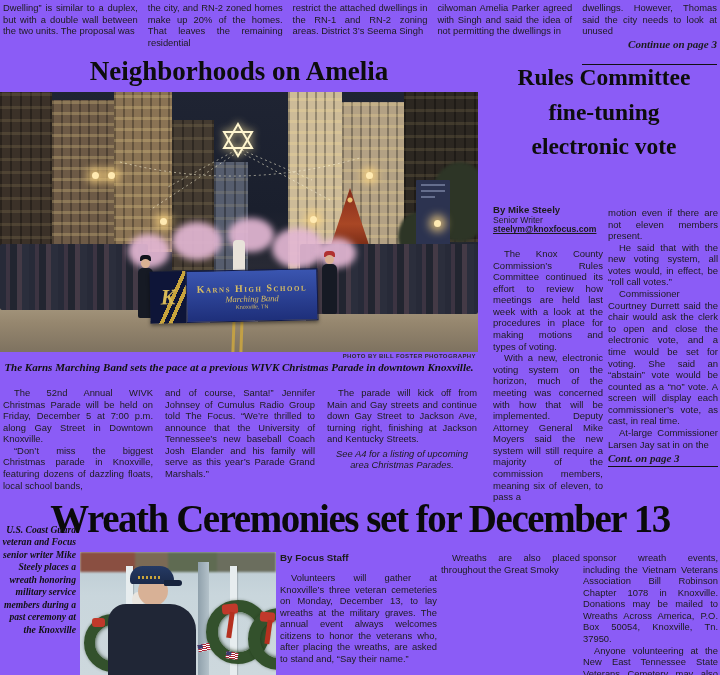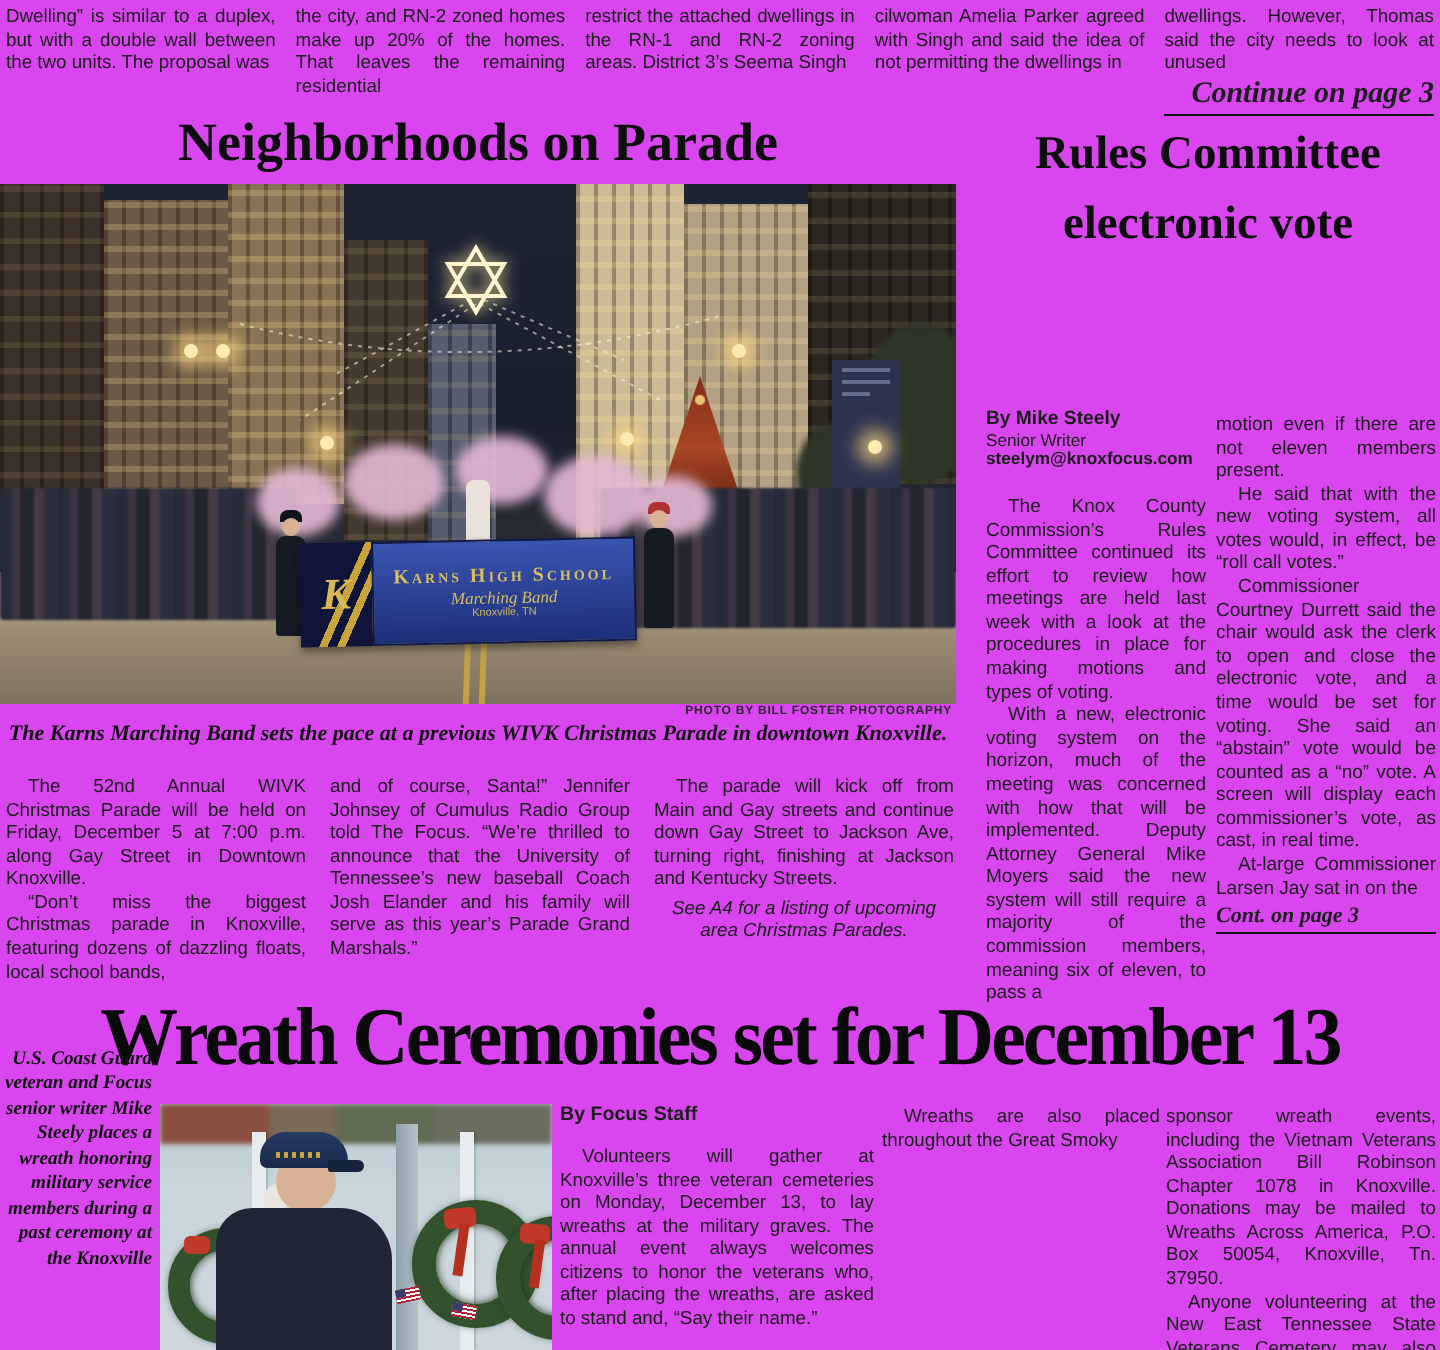--- a/index.html
+++ b/index.html
@@ -1,24 +1,24 @@
 <!DOCTYPE html>
 <html><head>
 <meta charset="utf-8">
 <style>
   html,body{margin:0;padding:0;background:#e9e9e9;}
-  .page{position:relative;width:720px;height:675px;background:#d946ef;overflow:hidden;
+  .page{position:relative;width:720px;height:675px;background:#8b5cf6;overflow:hidden;
         font-family:"Liberation Sans",sans-serif;color:#1c1c1c;margin:0 auto;}
 
   
   .topstrip{position:absolute;top:2px;left:3px;width:714px;display:flex;gap:10px;}
   .topcol{flex:1;font-size:9.4px;line-height:1.24;text-align:justify;}
   .contrule{display:block;margin-top:1px;border-bottom:1.6px solid #111;
             font-family:"Liberation Serif",serif;font-weight:bold;font-style:italic;
-            font-size:15px;text-align:right;padding-bottom:0px;}
+            font-size:11px;text-align:right;padding-bottom:12px;}
 
   
   .head-parade{position:absolute;top:56px;left:0;width:478px;text-align:center;
                font-family:"Liberation Serif",serif;font-weight:bold;font-size:27px;color:#0d0d0d;}
   .head-rules{position:absolute;top:60px;left:490px;width:228px;text-align:center;
               font-family:"Liberation Serif",serif;font-weight:bold;font-size:23.5px;
               line-height:1.47;color:#0d0d0d;}
   .head-wreath{position:absolute;top:494px;left:0;width:720px;text-align:center;
                font-family:"Liberation Serif",serif;font-weight:bold;font-size:41px;
                letter-spacing:-1.5px;white-space:nowrap;transform:scaleX(.95);
@@ -76,21 +76,21 @@
   .parade-cols{position:absolute;top:387px;left:3px;width:474px;display:flex;gap:12px;}
   .pcol{flex:1;font-size:9.4px;line-height:1.23;text-align:justify;}
   .jp{margin:0;text-align:justify;}
   .ind{text-indent:11px;}
   .see-note{margin-top:3px;font-style:italic;text-align:center;text-indent:0;}
 
   
   .rules-byline{position:absolute;top:205px;left:493px;width:112px;line-height:1.12;}
   .by-name{font-size:9.6px;font-weight:bold;}
   .by-title{font-size:8.6px;}
-  .by-email{font-size:8.6px;font-weight:bold;}
+  .by-email{font-size:8.6px;font-weight:bold;text-decoration:underline;}
   .rules-col1{position:absolute;top:248px;left:493px;width:110px;font-size:9.5px;line-height:1.22;}
   .rules-col2{position:absolute;top:207px;left:608px;width:110px;font-size:9.5px;line-height:1.22;}
   .contrule2{display:block;margin-top:2px;border-bottom:1.8px solid #111;
         font-family:"Liberation Serif",serif;font-weight:bold;font-style:italic;
         font-size:11px;}
 
   
   .wreath-caption{position:absolute;top:524px;left:0px;width:76px;text-align:right;
         font-family:"Liberation Serif",serif;font-weight:bold;font-style:italic;
         font-size:9.6px;line-height:1.3;color:#111;}
@@ -130,21 +130,21 @@
     <div class="topcol">Dwelling” is similar to a duplex, but with a double wall between the two units. The proposal was</div>
     <div class="topcol">the city, and RN-2 zoned homes make up 20% of the homes. That leaves the remaining residential</div>
     <div class="topcol">restrict the attached dwellings in the RN-1 and RN-2 zoning areas. District 3’s Seema Singh</div>
     <div class="topcol">cilwoman Amelia Parker agreed with Singh and said the idea of not permitting the dwellings in</div>
     <div class="topcol">
       <span>dwellings. However, Thomas said the city needs to look at unused</span>
       <span class="contrule">Continue on page 3</span>
     </div>
   </div>
 
-  <div class="head-parade">Neighborhoods on Parade</div>
+  <div class="head-parade">Neighborhoods on Amelia</div>
 
   <div class="parade-photo">
 
     <div class="bldg-dim" style="left:0;top:0;width:52px;height:212px;background-color:#3b3128;"></div>
     <div class="bldg" style="left:52px;top:8px;width:62px;height:202px;background-color:#6d5a46;"></div>
     <div class="bldg" style="left:114px;top:0;width:58px;height:160px;background-color:#8a7354;"></div>
     <div class="bldg-dim" style="left:172px;top:28px;width:42px;height:150px;background-color:#433a30;"></div>
     <div class="bldg-dim" style="left:214px;top:70px;width:34px;height:110px;background-color:#565d6e;"></div>
 
     <div class="bldg" style="left:288px;top:0;width:54px;height:218px;background-color:#cdbb98;"></div>
@@ -225,20 +225,21 @@
       <p class="jp">and of course, Santa!” Jennifer Johnsey of Cumulus Radio Group told The Focus.  “We’re thrilled to announce that the University of Tennessee’s new baseball Coach Josh Elander and his family will serve as this year’s Parade Grand Marshals.”</p>
     </div>
     <div class="pcol">
       <p class="jp ind">The parade will kick off from Main and Gay streets and continue down Gay Street to Jackson Ave, turning right, finishing at Jackson and Kentucky Streets.</p>
       <p class="jp see-note">See A4 for a listing of upcoming area Christmas Parades.</p>
     </div>
   </div>
 
   <div class="head-rules">
     <div>Rules Committee</div>
+    <div>fine-tuning</div>
     <div>electronic vote</div>
   </div>
 
   <div class="rules-byline">
     <div class="by-name">By Mike Steely</div>
     <div class="by-title">Senior Writer</div>
     <div class="by-email">steelym@knoxfocus.com</div>
   </div>
 
   <div class="rules-col1">

